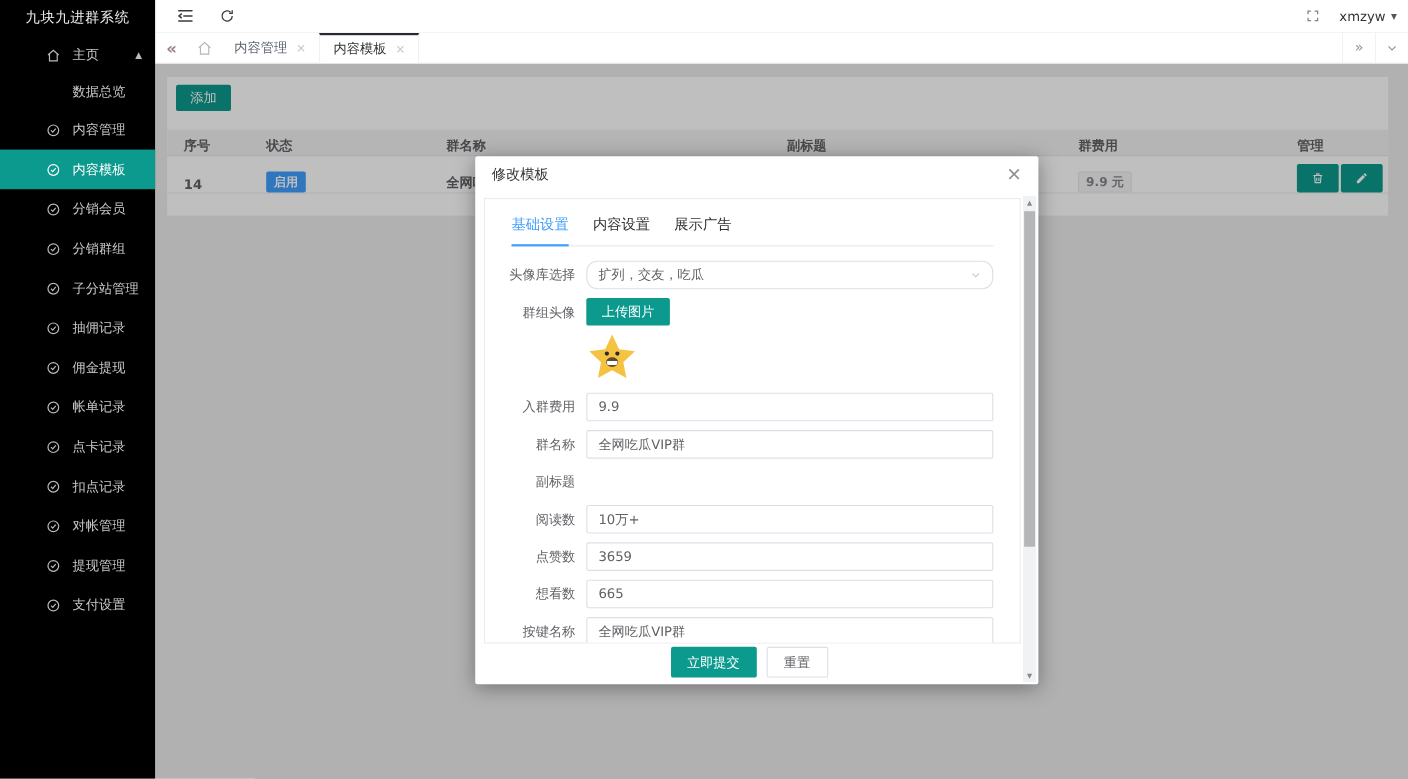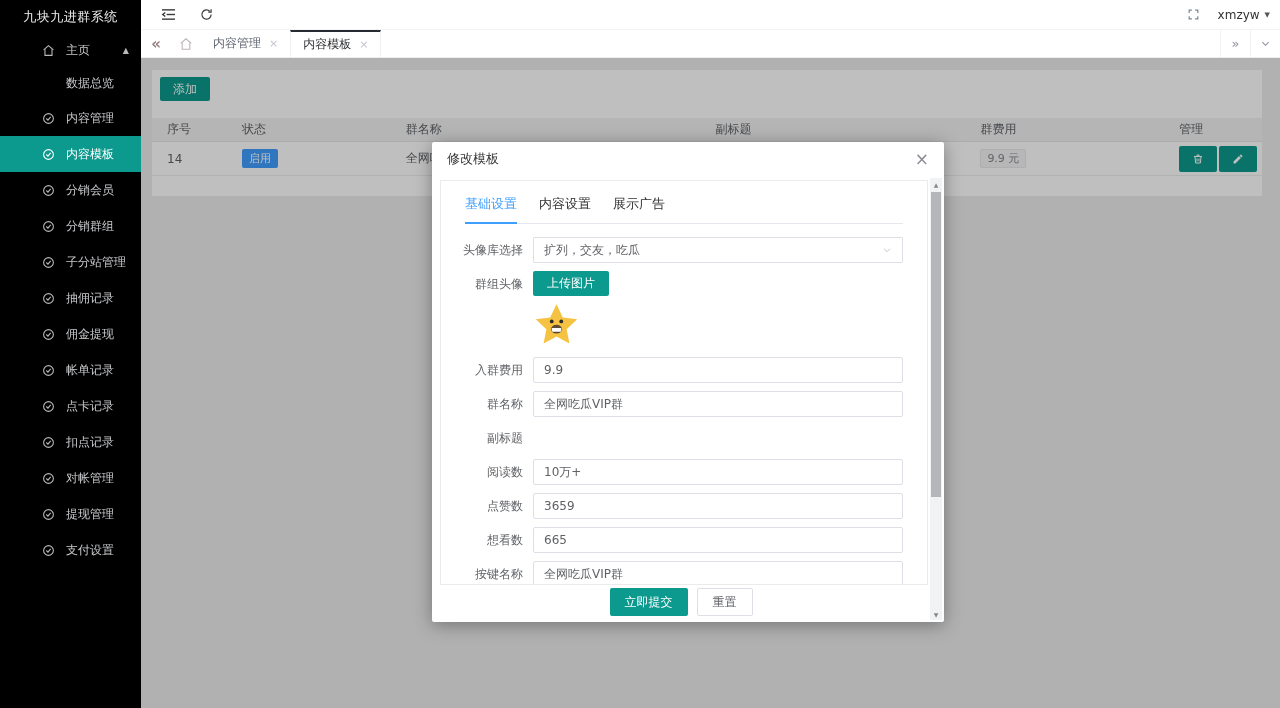--- a/index.html
+++ b/index.html
@@ -34,21 +34,21 @@
   .tab .x { color:#c2c6cc; font-size:11px; }
   .tab.active { background:#fff; color:#303133; border-left:1px solid #f0f0f0; border-right:1px solid #f0f0f0; border-top:2px solid #262a33; }
   .tab-right { margin-left:auto; display:flex; }
   .tab-right .tab-ctl { border-left:1px solid #f2f2f2; color:#8d939e; font-size:13px; }
 
   
   .content { position:absolute; left:141px; top:58px; width:1139px; height:650px; background:#ececec; }
   .card { position:absolute; left:11px; top:12px; width:1110px; height:126px; background:#fff; }
   .add-btn { position:absolute; left:8px; top:7px; height:24px; padding:0 13px; background:#0c9a8e; color:#fff; font-size:12px; border:none; border-radius:2px; cursor:pointer; }
   .tbl { position:absolute; left:0; top:48px; width:1110px; }
-  .trow { display:flex; align-items:center; }
+  .trow { display:flex; align-items:flex-end;font-weight:bold; }
   .thead { height:24px; background:#f2f2f2; border-bottom:1px solid #e6e6e6; color:#5f6266; font-size:12px; }
   .tbody-row { height:34px; border-bottom:1px solid #eee; color:#606266; font-size:12px; }
   .c1{width:55px;padding-left:15px;} .c2{width:168px;padding-left:8px;margin-left:28px;} .c3{width:318px;padding-left:8px;}
   .c4{width:272px;padding-left:8px;} .c5{width:200px;padding-left:8px;} .c6{width:97px;padding-left:12px;}
   .badge-status { display:inline-block; background:#409eff; color:#fff; font-size:11px; padding:2px 7px; border-radius:2px; }
   .tag-fee { display:inline-block; background:#f4f4f5; border:1px solid #e9e9eb; color:#82868c; font-size:11px; padding:1px 6px; border-radius:2px; }
   .op-group { display:flex; gap:2px; }
   .op-btn { width:38px; height:26px; background:#0c9a8e; border:none; border-radius:2px; display:flex; align-items:center; justify-content:center; cursor:pointer; }
 
   
@@ -59,21 +59,21 @@
   .modal-close { font-size:17px; color:#8a8e94; cursor:pointer; line-height:1; }
   .panel { position:absolute; left:8px; top:38px; width:488px; height:405px; border:1px solid #ebebeb; background:#fff; padding:14px 24px 0 16px; overflow:hidden; }
   .ptabs { display:flex; gap:22px; border-bottom:1px solid #e4e7ed; margin-left:8px; }
   .ptab { font-size:13px; color:#303133; padding-bottom:9px; cursor:pointer; }
   .ptab.active { color:#409eff; border-bottom:2px solid #409eff; margin-bottom:-1px; }
   .form { margin-top:13px; }
   .frow { display:flex; align-items:center; margin-bottom:8px; }
   .frow.top { align-items:flex-start; }
   .flabel { width:66px; text-align:right; font-size:12px; color:#606266; margin-right:10px; flex-shrink:0; line-height:26px; }
   .finput { width:372px; height:26px; border:1px solid #dcdfe6; border-radius:2px; padding:0 10px; font-size:12px; color:#606266; background:#fff; outline:none; }
-  .fselect { width:372px; height:26px; border:1px solid #dcdfe6; border-radius:1px; padding:0 10px; font-size:12px; color:#606266; display:flex; align-items:center; justify-content:space-between; cursor:pointer; }
+  .fselect { width:372px; height:26px; border:1px solid #dcdfe6; border-radius:10px; padding:0 10px; font-size:12px; color:#606266; display:flex; align-items:center; justify-content:space-between; cursor:pointer; }
   .fselect .arr { color:#c0c4cc; display:flex; }
   .upload-btn { height:25px; padding:0 14px; background:#0c9a8e; color:#fff; font-size:12px; border:none; border-radius:2px; cursor:pointer; }
   .avatar-star { margin-top:6px; width:47px; height:47px; }
   .modal-footer { position:absolute; left:0; bottom:6px; width:498px; display:flex; justify-content:center; gap:9px; }
   .btn-submit { height:28px; padding:0 15px; background:#0c9a8e; color:#fff; font-size:12px; border:none; border-radius:2px; cursor:pointer; }
   .btn-reset { height:28px; padding:0 15px; background:#fff; color:#606266; font-size:12px; border:1px solid #dcdfe6; border-radius:2px; cursor:pointer; }
   
   .mscroll { position:absolute; right:2px; top:36px; bottom:2px; width:12px; background:#f1f2f4; }
   .mscroll .sarr { position:absolute; left:0; width:12px; height:12px; font-size:6px; color:#86898c; display:flex; align-items:center; justify-content:center; cursor:pointer; }
   .mscroll .sarr.up { top:0; } .mscroll .sarr.down { bottom:0; }

